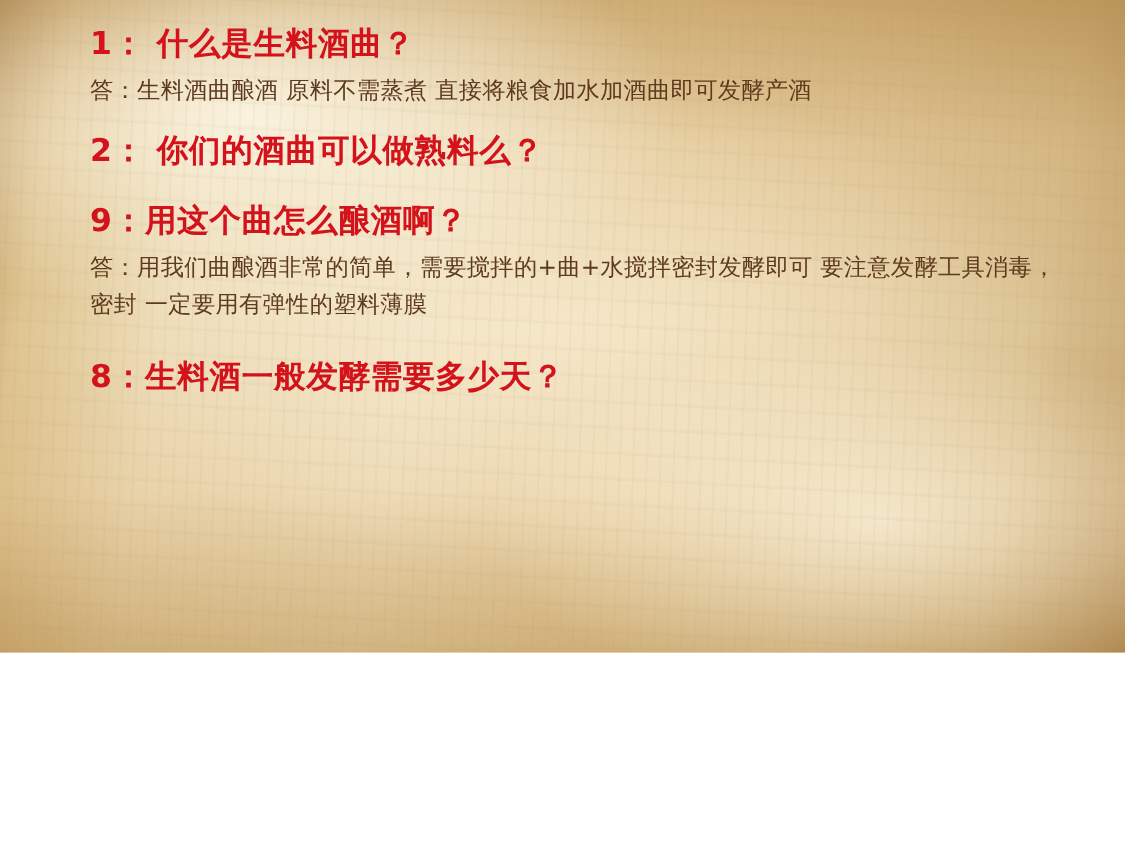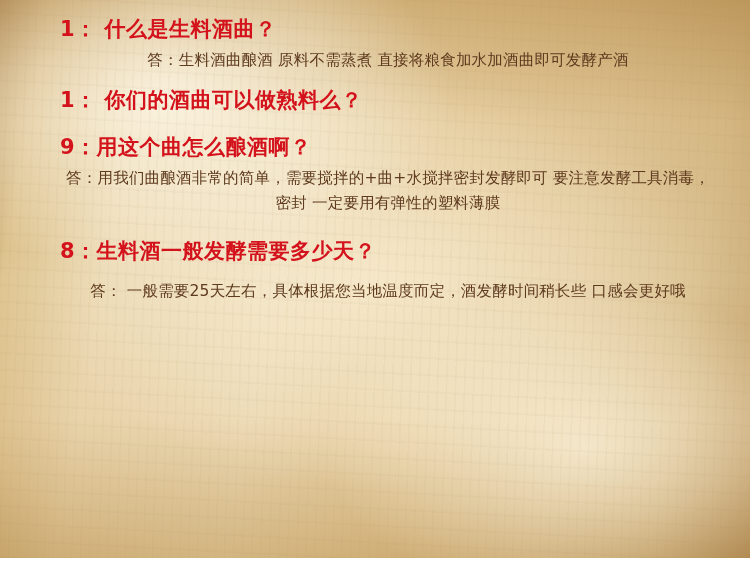--- a/index.html
+++ b/index.html
@@ -8,21 +8,21 @@
   }
   body {
     width: 750px;
     height: 575px;
     font-family: "DejaVu Sans", "Liberation Sans", sans-serif;
     overflow: hidden;
   }
   #page {
     position: relative;
     width: 750px;
-    height: 558px;
+    height: 435px;
     box-sizing: border-box;
     background-color: #f2e4c8;
     background-image:
       radial-gradient(ellipse 55% 45% at 22% 18%, rgba(255,250,235,0.85) 0%, rgba(255,250,235,0.0) 70%),
       radial-gradient(ellipse 50% 40% at 78% 80%, rgba(255,248,228,0.7) 0%, rgba(255,248,228,0.0) 70%),
       radial-gradient(ellipse 60% 50% at 50% 50%, rgba(250,238,212,0.6) 0%, rgba(235,214,176,0.0) 75%),
       linear-gradient(100deg, #c8ab79 0%, #e6d2a8 6%, #f4e9d2 18%, #f7efdd 38%, #f3e6cb 58%, #ecdcbd 74%, #e2cfa9 88%, #cdb183 100%),
       linear-gradient(0deg, #d9c194 0%, #f3e7cf 25%, #f7f0de 50%, #efe1c4 78%, #d7bd8d 100%);
     background-blend-mode: normal, normal, normal, multiply, normal;
     overflow: hidden;
@@ -62,56 +62,54 @@
     letter-spacing: 0.5px;
     margin: 0 0 2px 0;
     white-space: nowrap;
   }
   .a {
     color: #5e3a1e;
     font-size: 15.5px;
     line-height: 1.62;
     margin: 0;
     letter-spacing: 0.2px;
-    text-align: center;
   }
   .gap-1 { height: 6px; }
   .gap-2 { height: 10px; }
   .gap-3 { height: 14px; }
   .gap-4 { height: 18px; }
 </style>
 </head>
 <body>
 
 <div id="page">
   <div class="content">
 
     <div class="qa">
       <p class="q">1： 什么是生料酒曲？</p>
       <p class="a">答：生料酒曲酿酒 原料不需蒸煮 直接将粮食加水加酒曲即可发酵产酒</p>
     </div>
 
     <div class="gap-2"></div>
 
     <div class="qa">
-      <p class="q">1： 你们的酒曲可以做熟料么？</p>
+      <p class="q">2： 你们的酒曲可以做熟料么？</p>
     </div>
 
     <div class="gap-3"></div>
 
     <div class="qa">
       <p class="q">9：用这个曲怎么酿酒啊？</p>
       <p class="a">答：用我们曲酿酒非常的简单，需要搅拌的+曲+水搅拌密封发酵即可 要注意发酵工具消毒，密封 一定要用有弹性的塑料薄膜</p>
     </div>
 
     <div class="gap-4"></div>
 
     <div class="qa">
       <p class="q">8：生料酒一般发酵需要多少天？</p>
       <div class="gap-2"></div>
-      <p class="a">答： 一般需要25天左右，具体根据您当地温度而定，酒发酵时间稍长些 口感会更好哦</p>
     </div>
 
     <div class="gap-2"></div>
 
 
   </div>
 </div>
 
 </body></html>

